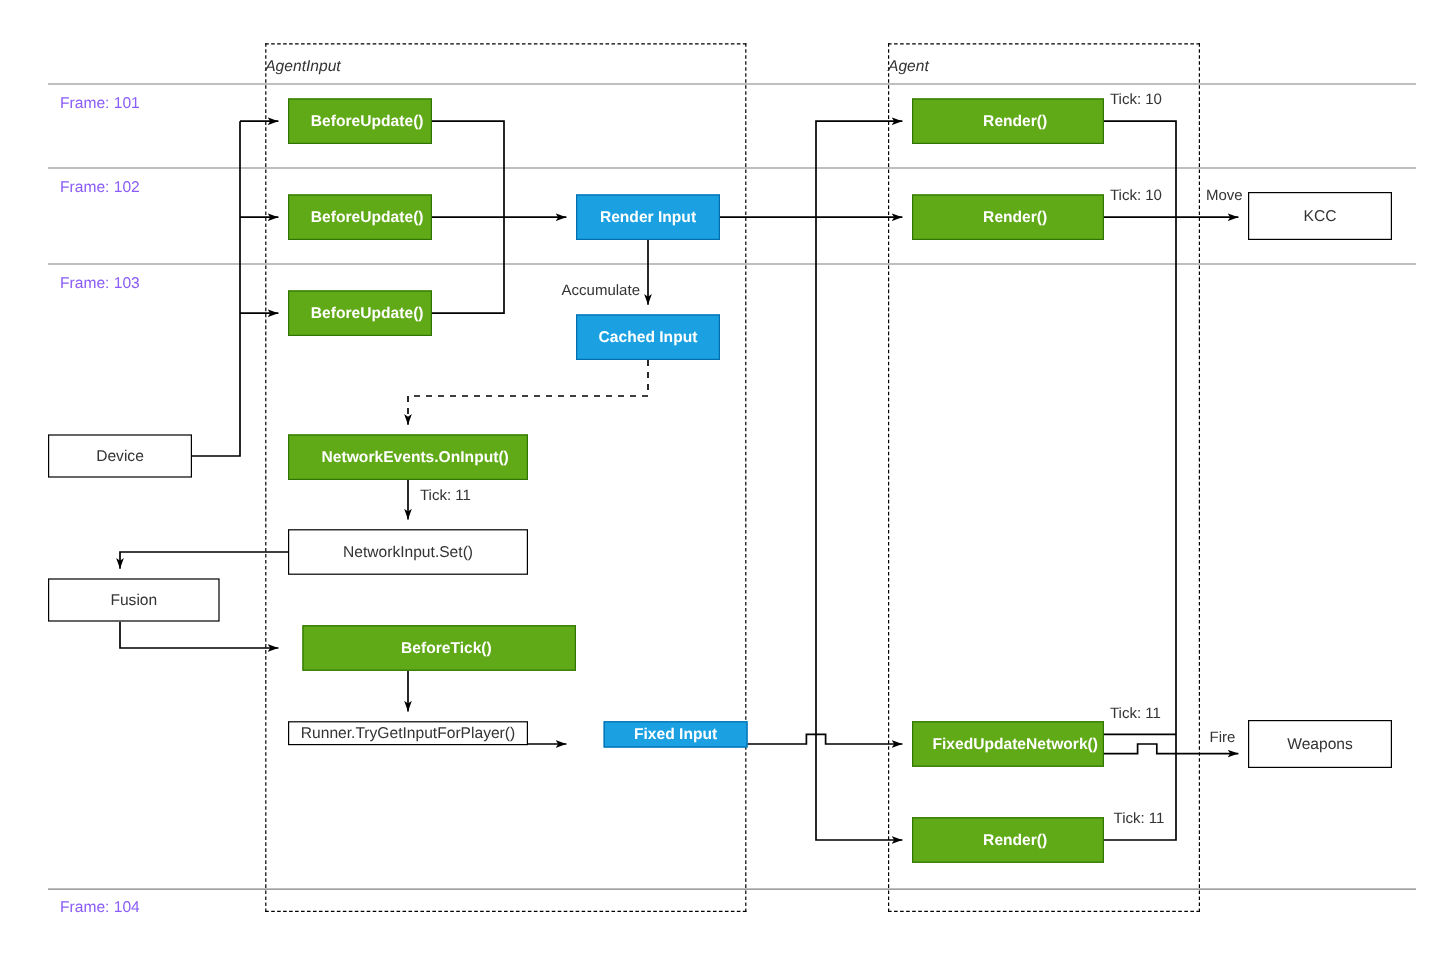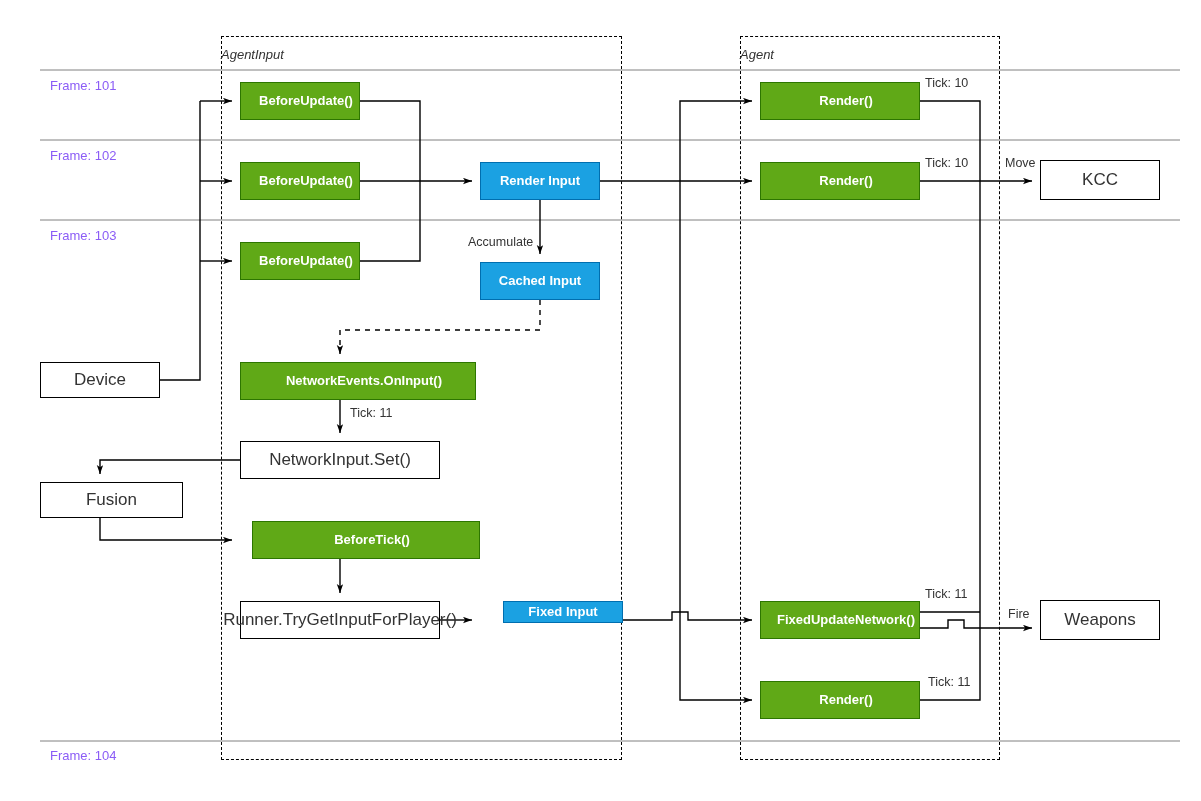--- a/index.html
+++ b/index.html
@@ -49,21 +49,21 @@
     border: 1px solid #006EAF;
     color: #ffffff;
     font-weight: bold;
     font-size: 13px;
   }
   .node.plain {
     background: #ffffff;
     border: 1px solid #000000;
     color: #333333;
     font-weight: normal;
-    font-size: 17px;
+    font-size: 13px;
   }
   .edge-label {
     position: absolute;
     font-size: 12.5px;
     color: #333333;
     white-space: nowrap;
     background: transparent;
     line-height: 1;
   }
   .frame-label {
@@ -171,27 +171,27 @@
   <div class="node green" style="left:240px; top:82px; width:120px; height:38px;">BeforeUpdate()</div>
 
   <div class="node green" style="left:240px; top:162px; width:120px; height:38px;">BeforeUpdate()</div>
 
   <div class="node green" style="left:240px; top:242px; width:120px; height:38px;">BeforeUpdate()</div>
 
   <div class="node blue" style="left:480px; top:262px; width:120px; height:38px;">Cached Input</div>
 
   <div class="node blue" style="left:480px; top:162px; width:120px; height:38px;">Render Input</div>
 
-  <div class="node green" style="left:240px; top:362px; width:236px; height:38px;">NetworkEvents.OnInput()</div>
+  <div class="node green" style="left:240px; top:362px; width:200px; height:38px;">NetworkEvents.OnInput()</div>
 
   <div class="node plain" style="left:240px; top:441px; width:200px; height:38px;">NetworkInput.Set()</div>
 
   <div class="node green" style="left:252px; top:521px; width:228px; height:38px;">BeforeTick()</div>
 
-  <div class="node plain" style="left:240px; top:601px; width:200px; height:38px;">Runner.TryGetInputForPlayer()</div>
+  <div class="node plain" style="left:240px; top:601px; width:200px; height:20px;">Runner.TryGetInputForPlayer()</div>
 
   <div class="node blue" style="left:480px; top:601px; width:120px; height:22px;margin-left:23px;">Fixed Input</div>
 
   <div class="node green" style="left:760px; top:82px; width:160px; height:38px;">Render()</div>
 
   <div class="node green" style="left:760px; top:162px; width:160px; height:38px;">Render()</div>
 
   <div class="node green" style="left:760px; top:601px; width:160px; height:38px;">FixedUpdateNetwork()</div>
 
   <div class="node green" style="left:760px; top:681px; width:160px; height:38px;">Render()</div>

